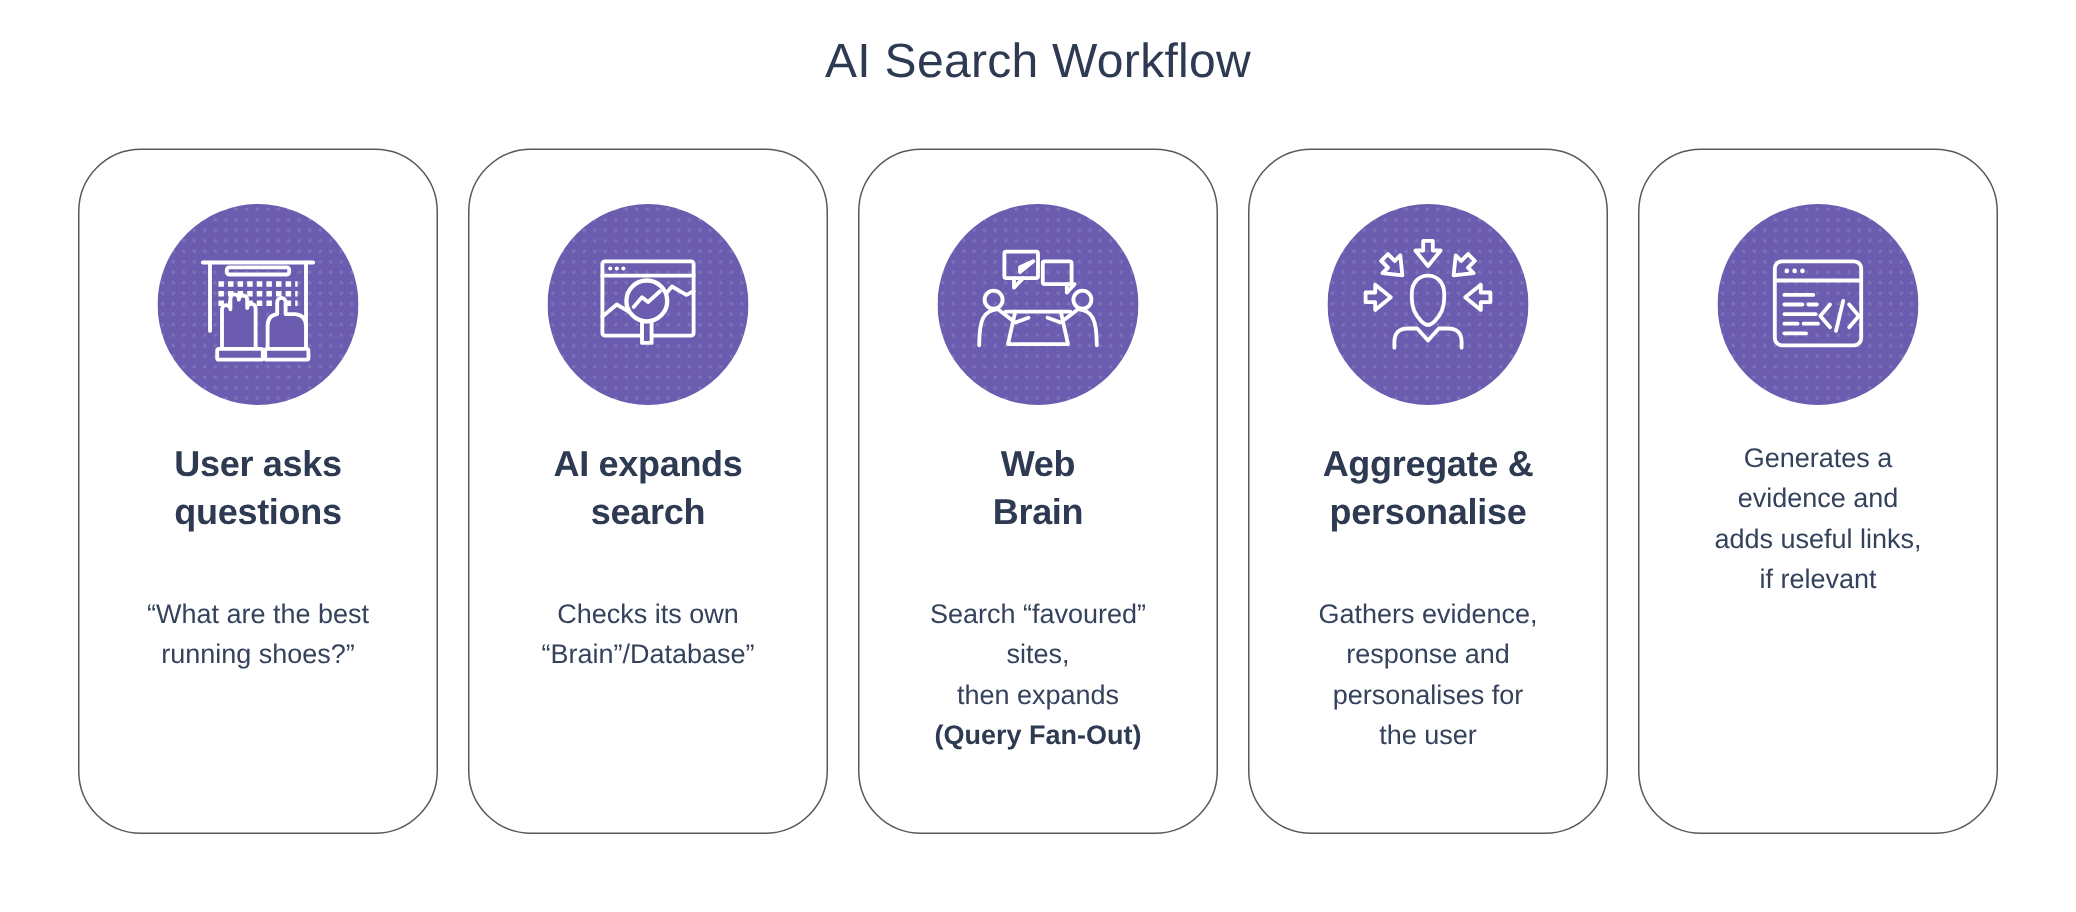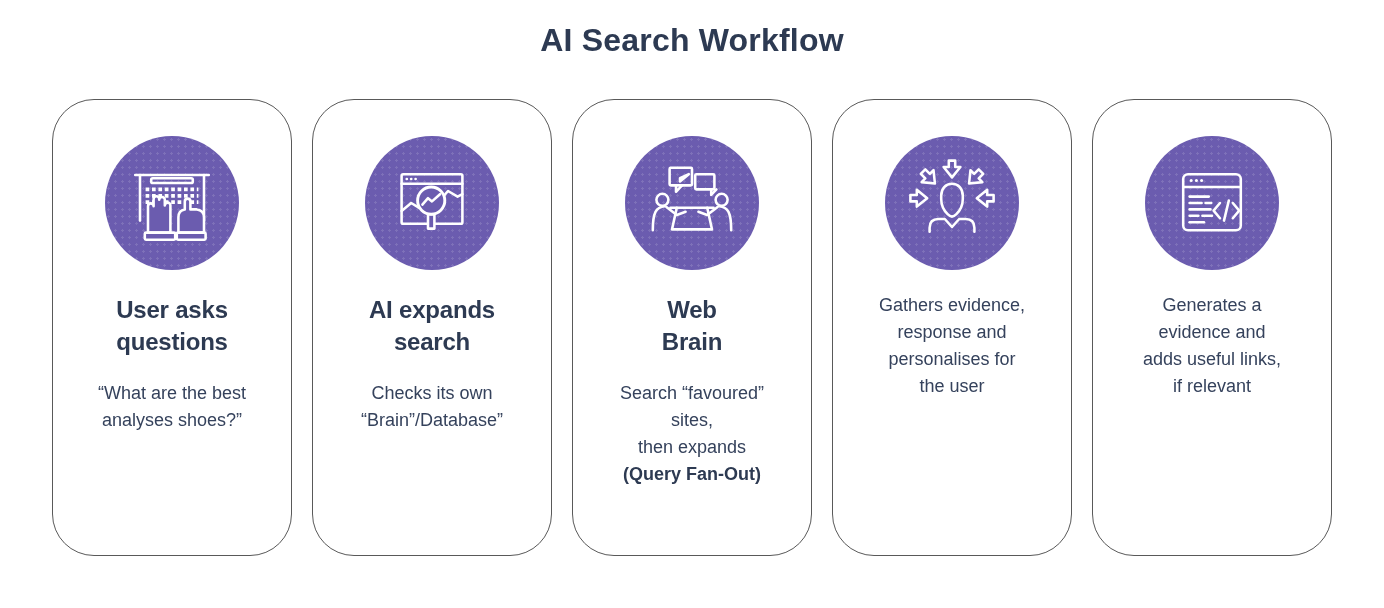--- a/index.html
+++ b/index.html
@@ -7,21 +7,21 @@
     width: 1384px; height: 608px;
     background: #ffffff;
     font-family: "Liberation Sans", sans-serif;
     color: #2e3b53;
     overflow: hidden;
   }
   .page-title {
     text-align: center;
     margin: 22px 0 0 0;
     font-size: 32px;
-    font-weight: 700;
+    font-weight: 400;
     color: #2d3a52;
     letter-spacing: 0.2px;
   }
   .cards {
     display: flex;
     justify-content: center;
     gap: 20px;
     margin-top: 40px;
     padding: 0 52px;
   }
@@ -43,21 +43,21 @@
     background-color: #6b5caf;
     background-image: radial-gradient(rgba(255,255,255,0.13) 1.1px, transparent 1.4px);
     background-size: 7px 7px;
     display: flex;
     align-items: center;
     justify-content: center;
     flex: none;
   }
   .icon-circle svg { width: 96px; height: 96px; display: block; }
   .card-title {
-    margin: 24px 0 0 0;
+    margin: 24px 0 16px 0;
     font-size: 24px;
     line-height: 1.33;
     font-weight: 700;
     text-align: center;
     color: #2d3a52;
     letter-spacing: -0.2px;
     white-space: pre-line;
   }
   .card-body {
     margin: 22px 0 0 0;
@@ -100,21 +100,21 @@
           <path fill="#6b5caf" d="M30 97 V64 a3.5 3.5 0 0 1 7 0 v-9 a3.5 3.5 0 0 1 7 0 v1 a3.5 3.5 0 0 1 7 0 v7 a3.5 3.5 0 0 1 7 0 v34 z"></path>
           <path fill="#6b5caf" d="M68 97 V78 q0-9 8-10 V58 a3.5 3.5 0 0 1 7 0 v10 h8 q9 1 9 10 v19 z"></path>
           <rect x="26" y="97" width="38" height="9" rx="1.5" fill="#6b5caf"></rect>
           <rect x="66" y="97" width="36" height="9" rx="1.5" fill="#6b5caf"></rect>
         </g>
       </svg>
     </div>
     <h2 class="card-title">User asks
 questions</h2>
     <p class="card-body">“What are the best
-analyses shoes?”</p>
+running shoes?”</p>
     <p class="card-emphasis"></p>
   </div>
 
   <div class="card">
     <div class="icon-circle">
       <svg viewBox="0 0 120 120">
         <g stroke="#fff" stroke-width="3.2" fill="none" stroke-linecap="round" stroke-linejoin="round">
           <rect x="22" y="24" width="76" height="62" rx="2"></rect>
           <path d="M22 36 H98"></path>
           <g fill="#fff" stroke="none">
@@ -171,20 +171,22 @@
           <path d="M60 36 c8 0 13.5 6 13.5 15 v4 c0 9 -4 15 -8 19 c-2 2 -3.5 3 -5.5 3 s-3.5 -1 -5.5 -3 c-4 -4 -8 -10 -8 -19 v-4 c0 -9 5.5 -15 13.5 -15 z"></path>
           <path d="M32 96 v-5 c0-7 4-11 11-11 h8 l9 10 9-10 h8 c7 0 11 4 11 11 v5"></path>
           <path d="M-4 -13 h8 v8 h6.5 L0 8 L-10.5 -5 h6.5 z" transform="translate(60 20)"></path>
           <path d="M-4 -13 h8 v8 h6.5 L0 8 L-10.5 -5 h6.5 z" transform="translate(33 30) rotate(-45)"></path>
           <path d="M-4 -13 h8 v8 h6.5 L0 8 L-10.5 -5 h6.5 z" transform="translate(87 30) rotate(45)"></path>
           <path d="M-4 -13 h8 v8 h6.5 L0 8 L-10.5 -5 h6.5 z" transform="translate(21 54) rotate(-90)"></path>
           <path d="M-4 -13 h8 v8 h6.5 L0 8 L-10.5 -5 h6.5 z" transform="translate(99 54) rotate(90)"></path>
         </g>
       </svg>
     </div>
+    <h2 class="card-title">Aggregate &amp;
+personalise</h2>
     <p class="card-body">Gathers evidence,
 response and
 personalises for
 the user</p>
     <p class="card-emphasis"></p>
   </div>
 
   <div class="card">
     <div class="icon-circle">
       <svg viewBox="0 0 120 120">

